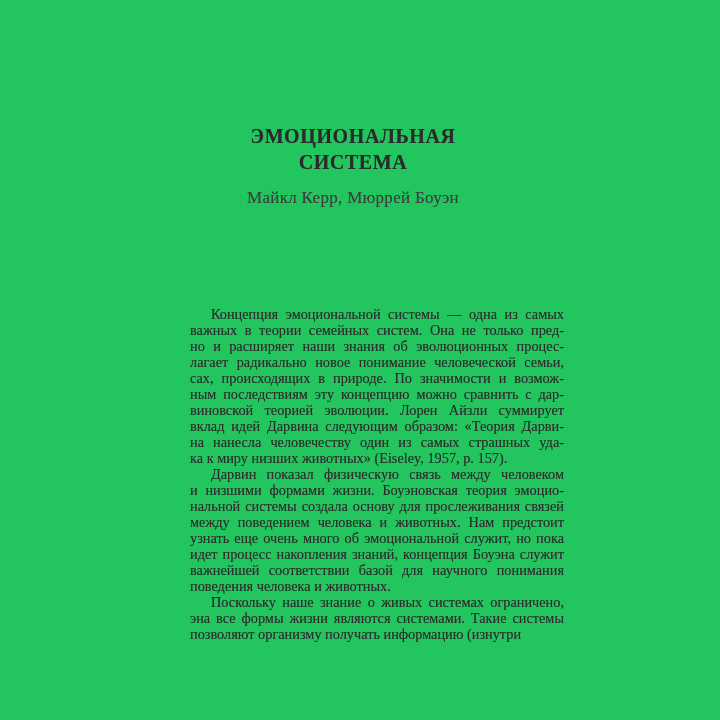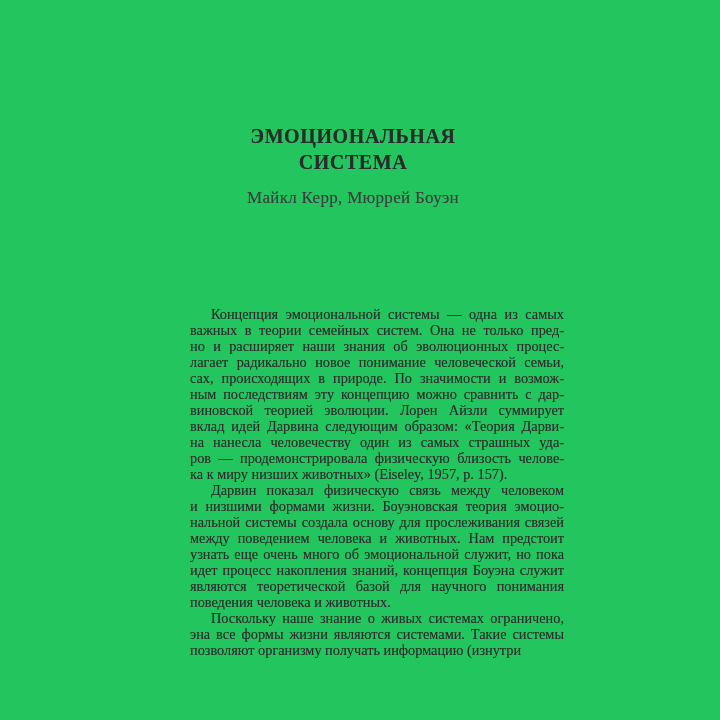--- a/index.html
+++ b/index.html
@@ -81,31 +81,30 @@
       <div class="para">
         <div class="line first">Концепция эмоциональной системы — одна из самых</div>
         <div class="line">важных в теории семейных систем. Она не только пред-</div>
         <div class="line">но и расширяет наши знания об эволюционных процес-</div>
         <div class="line">лагает радикально новое понимание человеческой семьи,</div>
         <div class="line">сах, происходящих в природе. По значимости и возмож-</div>
         <div class="line">ным последствиям эту концепцию можно сравнить с дар-</div>
         <div class="line">виновской теорией эволюции. Лорен Айзли суммирует</div>
         <div class="line">вклад идей Дарвина следующим образом: «Теория Дарви-</div>
         <div class="line">на нанесла человечеству один из самых страшных уда-</div>
-        <div class="line">ров — продемонстрировала физическую близость челове-</div>
         <div class="line last">ка к миру низших животных» (Eiseley, 1957, p. 157).</div>
       </div>
       <div class="para">
         <div class="line first">Дарвин показал физическую связь между человеком</div>
         <div class="line">и низшими формами жизни. Боуэновская теория эмоцио-</div>
         <div class="line">нальной системы создала основу для прослеживания связей</div>
         <div class="line">между поведением человека и животных. Нам предстоит</div>
         <div class="line">узнать еще очень много об эмоциональной служит, но пока</div>
         <div class="line">идет процесс накопления знаний, концепция Боуэна служит</div>
-        <div class="line">являются теоретической базой для научного понимания</div>
+        <div class="line">важнейшей соответствии базой для научного понимания</div>
         <div class="line last">поведения человека и животных.</div>
       </div>
       <div class="para">
         <div class="line first">Поскольку наше знание о живых системах ограничено,</div>
         <div class="line">эна все формы жизни являются системами. Такие системы</div>
         <div class="line last">позволяют организму получать информацию (изнутри</div>
       </div>
     </div>
 
 </div>

